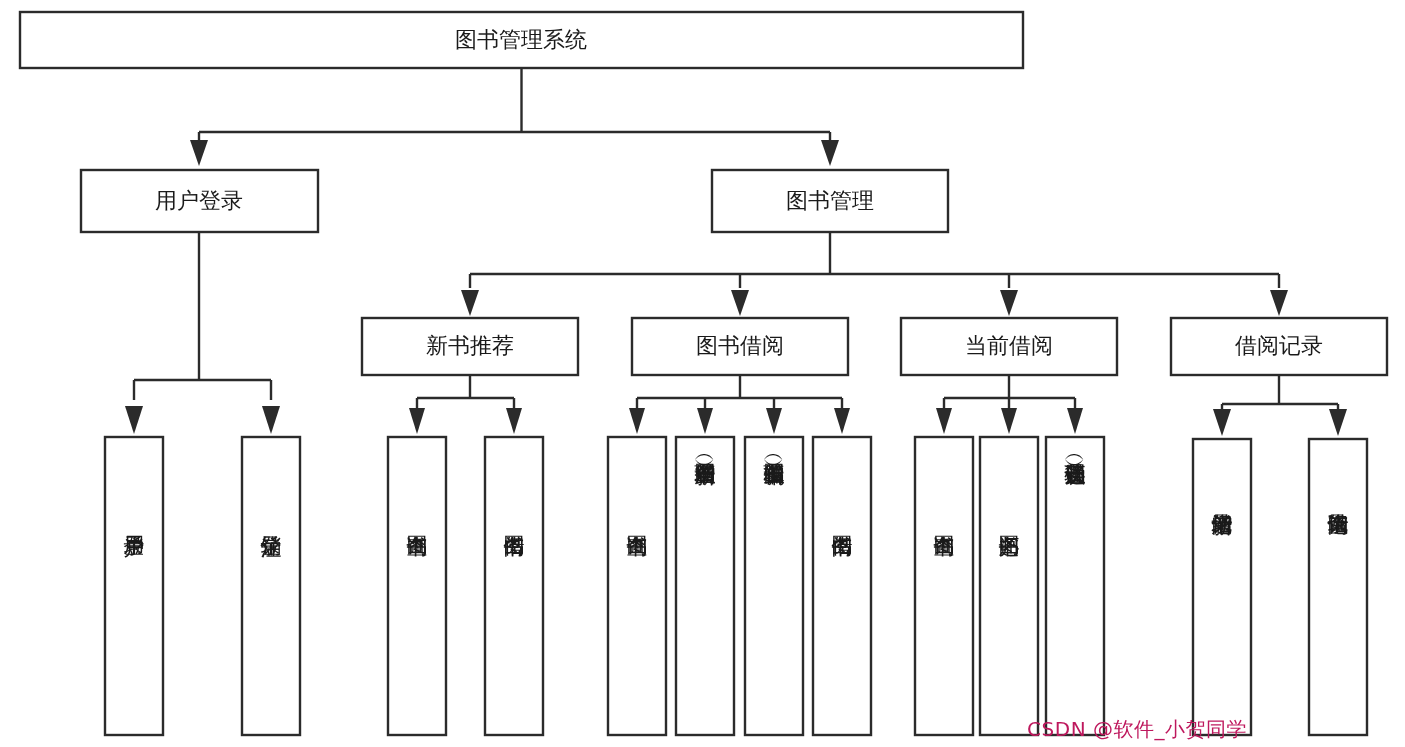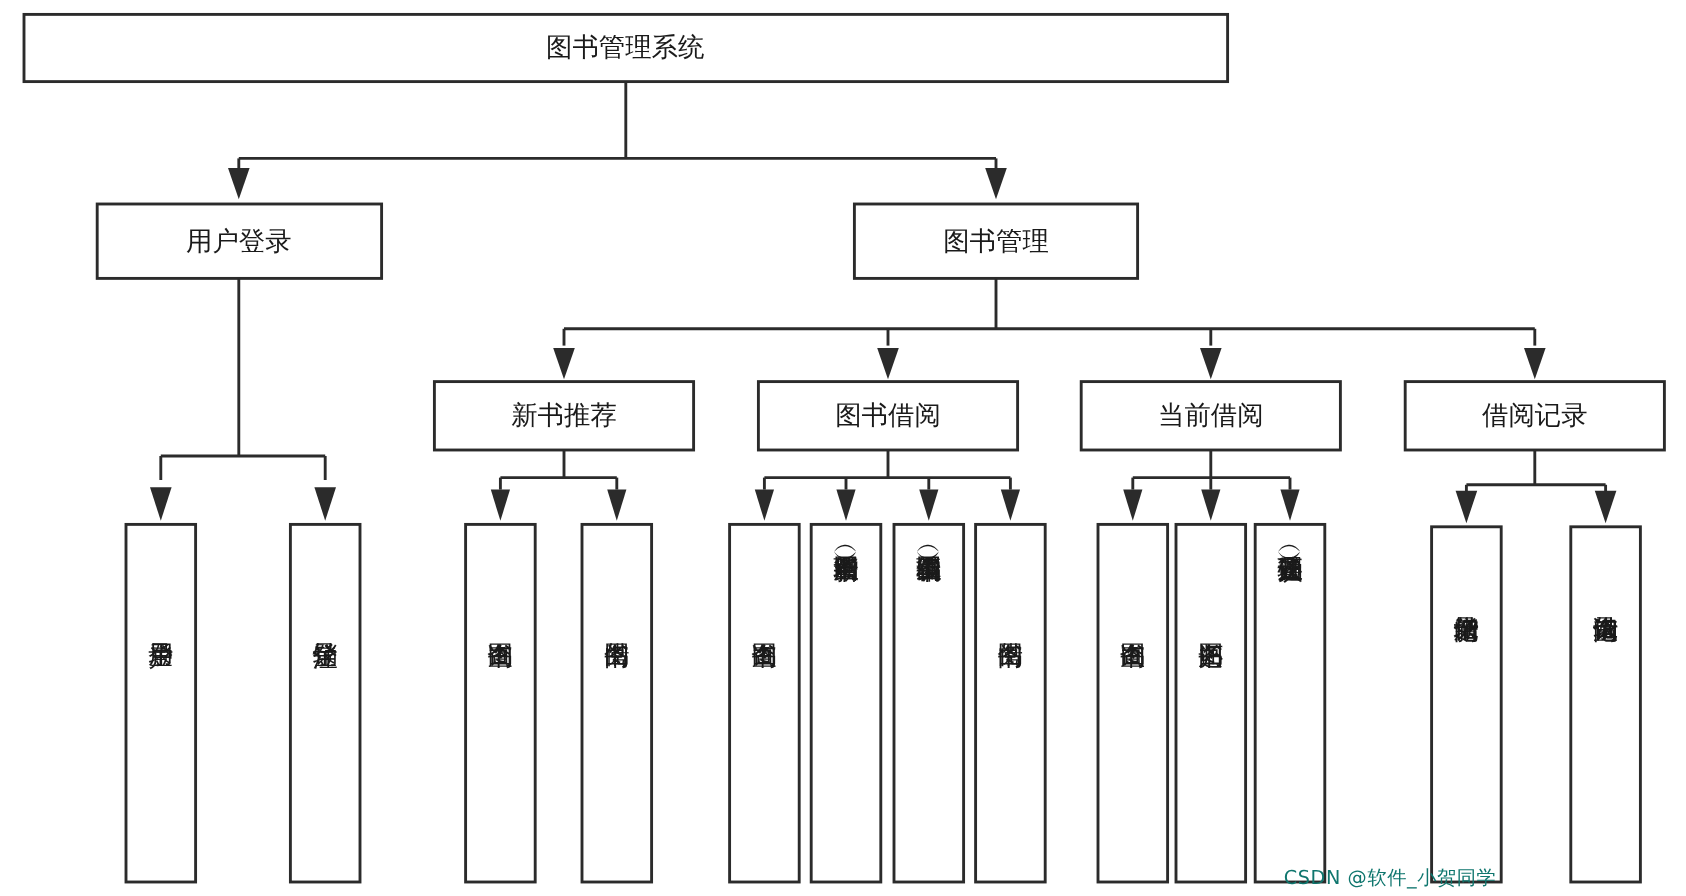--- a/index.html
+++ b/index.html
@@ -54,22 +54,22 @@
   }
   .arrow-head {
     fill: #2b2b2b;
     stroke: none;
   }
   .watermark {
     position: absolute;
     right: 8px;
     bottom: 4px;
     font-family: "DejaVu Sans", "Liberation Sans", sans-serif;
-    font-size: 16px;
-    color: #0f766e;
+    font-size: 20px;
+    color: #be185d;
     white-space: nowrap;
     letter-spacing: 0.5px;
     pointer-events: none;
   }
 </style>
 </head>
 <body>
 
 <div id="diagram-root">
 

